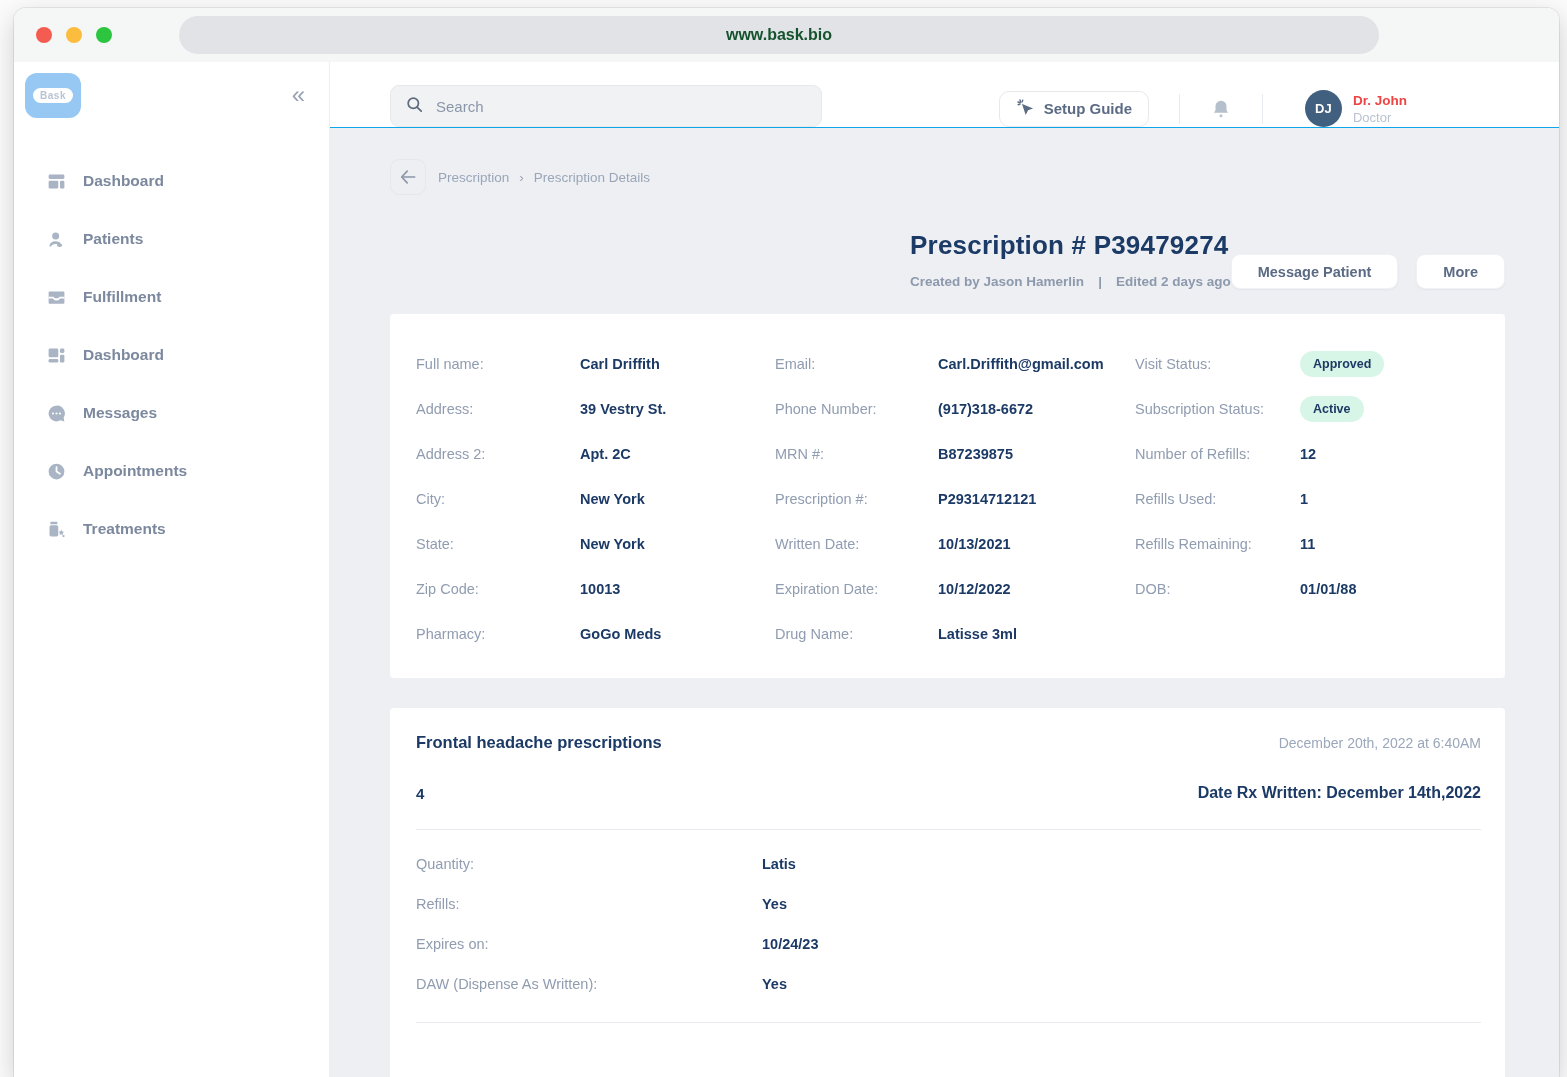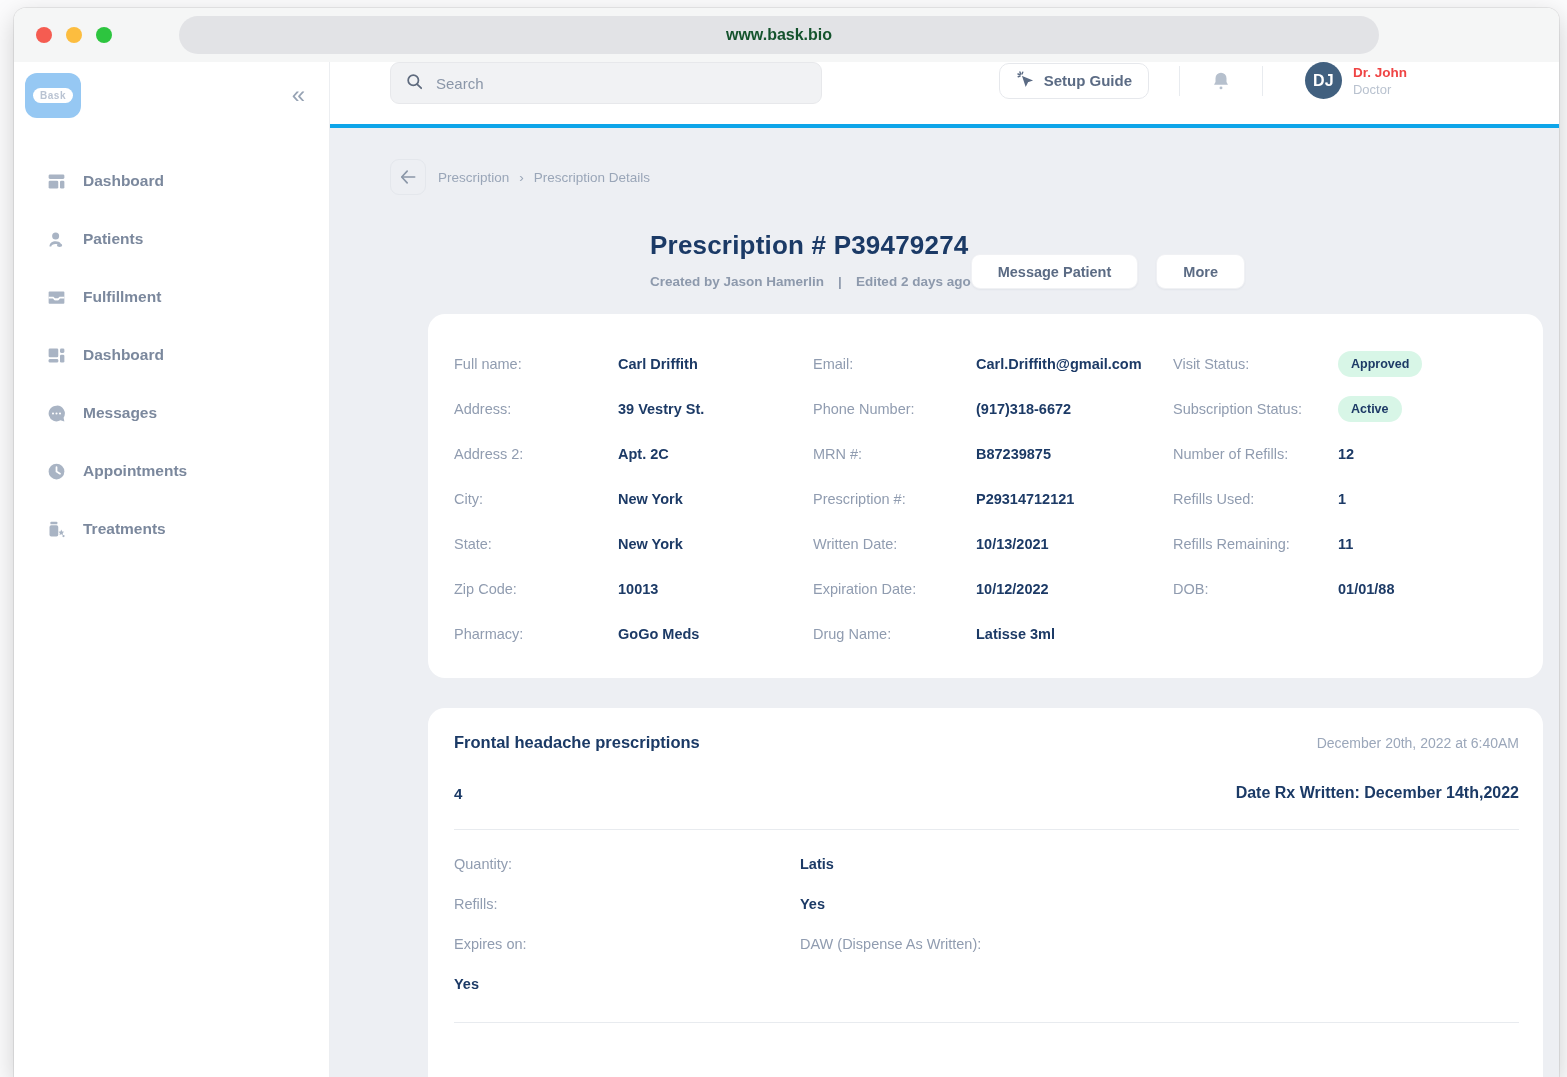--- a/index.html
+++ b/index.html
@@ -25,45 +25,45 @@
   .sidebar-head { height:66px; display:flex; align-items:center; justify-content:space-between; padding:0 24px 0 11px; }
   .logo { width:56px; height:45px; background:#96c8f3; border-radius:12px; display:flex; align-items:center; justify-content:center; }
   .logo-pill { background:#fff; border-radius:9px; padding:2px 7px; font-size:10px; font-weight:700; color:#b9c3d2; letter-spacing:.5px; }
   .collapse { color:#97a3b4; font-size:24px; line-height:1; cursor:pointer; }
   .nav { margin-top:24px; }
   .nav-item { display:flex; align-items:center; height:58px; padding-left:31px; cursor:pointer; }
   .nav-item .ico { width:23px; height:23px; margin-right:15px; display:flex; align-items:center; justify-content:center; }
   .nav-item .lbl { color:#7b889d; font-size:15.5px; font-weight:700; }
   .main { flex:1; background:#edeff3; display:flex; flex-direction:column; }
   
-  .main-header { height:66px; background:#fff; border-bottom:4px solid #0ea5e9; display:flex; align-items:flex-start; padding:0 0 0 60px; flex-shrink:0; }
+  .main-header { height:66px; background:#fff; border-bottom:1px solid #0ea5e9; display:flex; align-items:flex-end; padding:0 0 0 60px; flex-shrink:0; }
   .search-box { width:432px; height:42px; background:#f1f2f4; border:1px solid #e7e8eb; border-radius:9px; display:flex; align-items:center; padding:0 14px; }
   .search-box input { border:none; outline:none; background:transparent; margin-left:12px; font-size:15px; color:#41506b; width:360px; font-family:"Liberation Sans", sans-serif; }
   .search-box input::placeholder { color:#8a96a8; }
   .hdr-right { margin-left:auto; display:flex; align-items:center; padding-right:152px; }
   .setup-btn { display:flex; align-items:center; gap:9px; background:#fff; border:1px solid #e6e8ec; border-radius:10px; height:36px; padding:0 16px; color:#5b6b84; font-size:15px; font-weight:700; cursor:pointer; }
   .vdiv { width:1px; height:30px; background:#e8ebef; margin:0 30px; }
   .bell { cursor:pointer; display:flex; align-items:center; }
   .userchip { display:flex; align-items:center; gap:11px; margin-left:12px; cursor:pointer; }
-  .avatar { width:37px; height:37px; border-radius:50%; background:#41607f; color:#fff; font-size:16px; font-weight:700; display:flex; align-items:center; justify-content:center; letter-spacing:.3px; }
+  .avatar { width:37px; height:37px; border-radius:50%; background:#41607f; color:#fff; font-size:13px; font-weight:700; display:flex; align-items:center; justify-content:center; letter-spacing:.3px; }
   .uname { color:#ef4444; font-size:13.5px; font-weight:700; }
   .urole { color:#b9c2cf; font-size:13px; margin-top:2px; }
   
   .content { padding:31px 0 0 60px; width:100%; }
   .bc-row { display:flex; align-items:center; }
   .back-btn { width:36px; height:36px; border:1px solid #e4e7ec; border-radius:9px; display:flex; align-items:center; justify-content:center; cursor:pointer; background:transparent; }
   .crumbs { margin-left:12px; display:flex; align-items:center; gap:10px; font-size:13.5px; color:#9aa6b8; }
   .crumb { cursor:pointer; }
-  .title-row { margin-top:35px; width:1115px; display:flex; justify-content:center; align-items:center; }
+  .title-row { margin-top:35px; width:1115px; display:flex; justify-content:flex-end; align-items:center; }
   .page-title { color:#1b3a66; font-size:26px; font-weight:800; letter-spacing:.2px; }
   .subtitle { margin-top:13px; font-size:13.5px; color:#8d99ac; display:flex; gap:14px; align-items:center;font-weight:bold; }
   .actions { display:flex; gap:18px; align-self:flex-end; }
   .act-btn { background:#fff; border:1px solid #f0f1f4; box-shadow:0 1px 2px rgba(20,40,80,.05); border-radius:9px; height:35px; padding:0 26px; color:#5b6b84; font-size:14.5px; font-weight:700; cursor:pointer; font-family:"Liberation Sans", sans-serif; }
   
-  .card { width:1115px; background:#fff; border-radius:17px;margin-left:38px; }
+  .card { width:1115px; background:#fff; border-radius:4px; }
   .card.details { margin-top:25px; padding:27px 26px 22px 26px; }
   .dgrid { display:grid; grid-template-columns:164px 195px 163px 197px 165px 1fr; grid-auto-rows:45px; align-items:center; }
   .flabel { color:#909cb0; font-size:14.5px; }
   .fvalue { color:#1c3a66; font-size:14.5px; font-weight:700; }
   .badge { display:inline-block; background:#d8f6e7; color:#1d3a66; font-size:12.5px; font-weight:700; padding:6px 13px; border-radius:13px; }
   
   .card.rx { margin-top:30px; padding:25px 24px 10px 26px; height:396px; }
   .rx-head { display:flex; justify-content:space-between; align-items:center; }
   .rx-title { color:#1b3a66; font-size:16.5px; font-weight:800; }
   .rx-time { color:#9ba7ba; font-size:14px; }
@@ -309,20 +309,21 @@
             <span class="rx-count">4</span>
             <span class="rx-date">Date Rx Written: December 14th,2022</span>
           </div>
           <div class="hr"></div>
           <div class="rxgrid">
             <span class="flabel">Quantity:</span>
             <span class="fvalue">Latis</span>
             <span class="flabel">Refills:</span>
             <span class="fvalue">Yes</span>
             <span class="flabel">Expires on:</span>
+            <span class="fvalue">10/24/23</span>
             <span class="flabel">DAW (Dispense As Written):</span>
             <span class="fvalue">Yes</span>
           </div>
           <div class="hr" style="margin-top:18px;"></div>
         </div>
       </div>
     </div>
   </div>
 </div>
 

